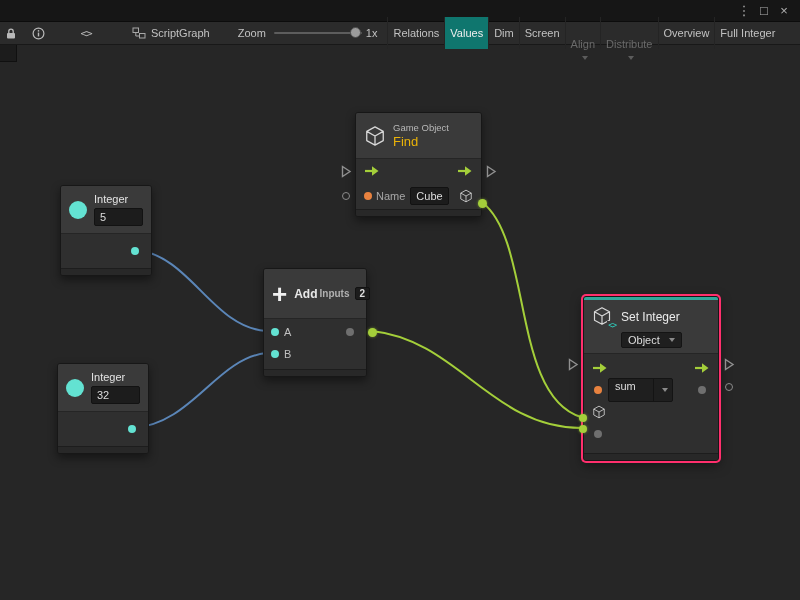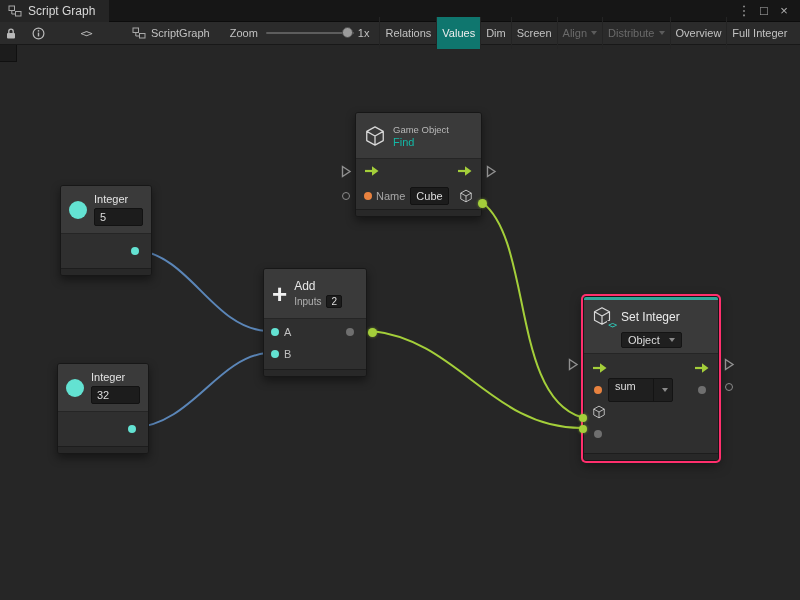--- a/index.html
+++ b/index.html
@@ -22,21 +22,21 @@
   .tb-icon { width: 20px; height: 22px; display: flex; align-items: center; justify-content: center; }
   .tb-code { font-family: "DejaVu Sans Mono", monospace; font-size: 11px; color: #b9b9b9; letter-spacing: -1px; }
   .tb-group { display: flex; align-items: center; gap: 5px; }
   .tb-label { color: #c2c2c2; }
   .slider { position: relative; width: 88px; height: 22px; margin: 0 4px 0 8px; }
   .slider .track { position: absolute; left: 0; right: 0; top: 10px; height: 2px; background: #5d5d5d; border-radius: 1px; }
   .slider .handle { position: absolute; right: 1px; top: 5px; width: 11px; height: 11px; border-radius: 50%; background: #9b9b9b; border: 1px solid #4a4a4a; }
   .tb-buttons { display: flex; align-items: center; margin-left: 10px; height: 23px; }
   .tb-btn { height: 23px; line-height: 23px; padding: 16px 5px; color: #c2c2c2; white-space: nowrap; border-left: 1px solid #242424; display: flex; align-items: center; }
   .tb-btn.active { background: #0f766e; color: #eee; }
-  .tb-btn.disabled { color: #6a6a6a; }
+  .tb-btn.disabled { color: #6a6a6a; flex-direction: column; }
   .caret { display: inline-block; width: 0; height: 0; border-left: 3px solid transparent;
            border-right: 3px solid transparent; border-top: 4px solid #8a8a8a; margin-left: 4px; }
   .tb-btn.disabled .caret { border-top-color: #5c5c5c; }
 
   
   #canvas { position: absolute; top: 45px; left: 0; width: 800px; height: 555px; background: #262626; z-index: 0; }
   #canvas-corner { position: absolute; top: 45px; left: 0; width: 17px; height: 17px;
                    background: #1c1c1c; border-right: 1px solid #101010; border-bottom: 1px solid #101010; z-index: 3; }
   #wires { position: absolute; top: 0; left: 0; width: 800px; height: 600px; z-index: 1; pointer-events: none; }
   #wires path { pointer-events: stroke; }
@@ -64,35 +64,35 @@
   .node.integer .node-header { height: 48px; }
   .int-icon { width: 18px; height: 18px; border-radius: 50%; background: #63e2d2; flex: 0 0 auto; }
   .int-col { display: flex; flex-direction: column; gap: 3px; flex: 1; }
   .int-title { font-size: 11px; color: #e3e3e3; }
   .node.integer .node-body { position: relative; height: 34px; }
 
   
   .node.add { width: 104px; }
   .node.add .node-header { height: 50px; }
   .plus-icon { font-size: 26px; line-height: 26px; color: #f0f0f0; font-weight: bold; flex: 0 0 auto; }
-  .add-col { display: flex; flex-direction: column; gap: 2px; }
+  .add-col { display: flex; flex-direction: row; gap: 2px; font-weight: bold; }
   .add-title { font-size: 12px; color: #e8e8e8; }
   .add-inputs { display: flex; align-items: center; gap: 5px; color: #b0b0b0; font-size: 10px; }
   .count-box { background: #1c1c1c; border: 1px solid #121212; border-radius: 2px; padding: 0 4px;
                font-size: 10px; color: #ddd; min-width: 14px; text-align: center; }
   .node.add .node-body { position: relative; padding: 2px 0 4px 0; }
   .port-row { position: relative; height: 22px; display: flex; align-items: center; }
   .port-row .p-label { margin-left: 20px; color: #c0c0c0; }
 
   
   .node.find { width: 127px; }
   .node.find .node-header { height: 46px; }
   .hdr-col { display: flex; flex-direction: column; gap: 1px; }
   .hdr-cat { font-size: 9.5px; color: #b8b8b8; }
-  .hdr-title { font-size: 11px; color: #14b8a6; }
+  .hdr-title { font-size: 13px; color: #eab308; }
   .node.find .node-body { position: relative; }
   .node.find .flow-row { position: relative; height: 24px; }
   .node.find .name-row { position: relative; height: 26px; display: flex; align-items: center; }
   .name-label { margin-left: 20px; color: #a8a8a8; margin-right: 5px; }
 
   
   .node.setvar { width: 136px; box-shadow: 0 0 0 2px #ff2f6d, 0 4px 12px rgba(0,0,0,0.5); }
   .accent-strip { height: 3px; background: #2fa79b; border-radius: 2px 2px 0 0; }
   .node.setvar .node-header { height: 54px; border-radius: 0; flex-wrap: wrap; align-content: center; row-gap: 4px; padding: 4px 8px; }
   .sv-icon { position: relative; width: 22px; height: 22px; flex: 0 0 auto; }
@@ -120,28 +120,20 @@
       <path d="M1.5 1.5 L9 6.5 L1.5 11.5 Z" fill="none" stroke="#909090" stroke-width="1.4"></path>
     </g>
     <g id="arrow-sym">
       <path d="M1 6 H8" stroke="#a4cf3a" stroke-width="2.2"></path>
       <path d="M8 1.2 L14.5 6 L8 10.8 Z" fill="#a4cf3a"></path>
     </g>
   </defs>
 </svg>
 
 <div id="titlebar">
-  <div class="tab">
-    <svg width="14" height="12">
-      <rect x="1" y="1" width="5.5" height="4.5" fill="none" stroke="#a8a8a8"></rect>
-      <rect x="7.5" y="6.5" width="5.5" height="4.5" fill="none" stroke="#a8a8a8"></rect>
-      <path d="M3.8 5.5 V9 H7.5" stroke="#a8a8a8" fill="none"></path>
-    </svg>
-    <span>Script Graph</span>
-  </div>
   <div class="win-controls">
     <span>⋮</span>
     <span>□</span>
     <span>×</span>
   </div>
 </div>
 
 <div id="toolbar">
   <div class="tb-icon" style="margin-left:1px">
     <svg width="12" height="13">
@@ -160,21 +152,21 @@
     <span>&lt;&gt;</span>
   </div>
   <div class="tb-group" style="margin-left:36px">
     <svg width="14" height="12">
       <rect x="1" y="1" width="5.5" height="4.5" fill="none" stroke="#a8a8a8"></rect>
       <rect x="7.5" y="6.5" width="5.5" height="4.5" fill="none" stroke="#a8a8a8"></rect>
       <path d="M3.8 5.5 V9 H7.5" stroke="#a8a8a8" fill="none"></path>
     </svg>
     <span class="tb-label">ScriptGraph</span>
   </div>
-  <span class="tb-label" style="margin-left:20px">Zoom</span>
+  <span class="tb-label" style="margin-left:28px">Zoom</span>
   <div class="slider">
     <div class="track"></div>
     <div class="handle"></div>
   </div>
   <span class="tb-label">1x</span>
   <div class="tb-buttons">
     <div class="tb-btn">
       <span>Relations</span>
     </div>
     <div class="tb-btn active">

